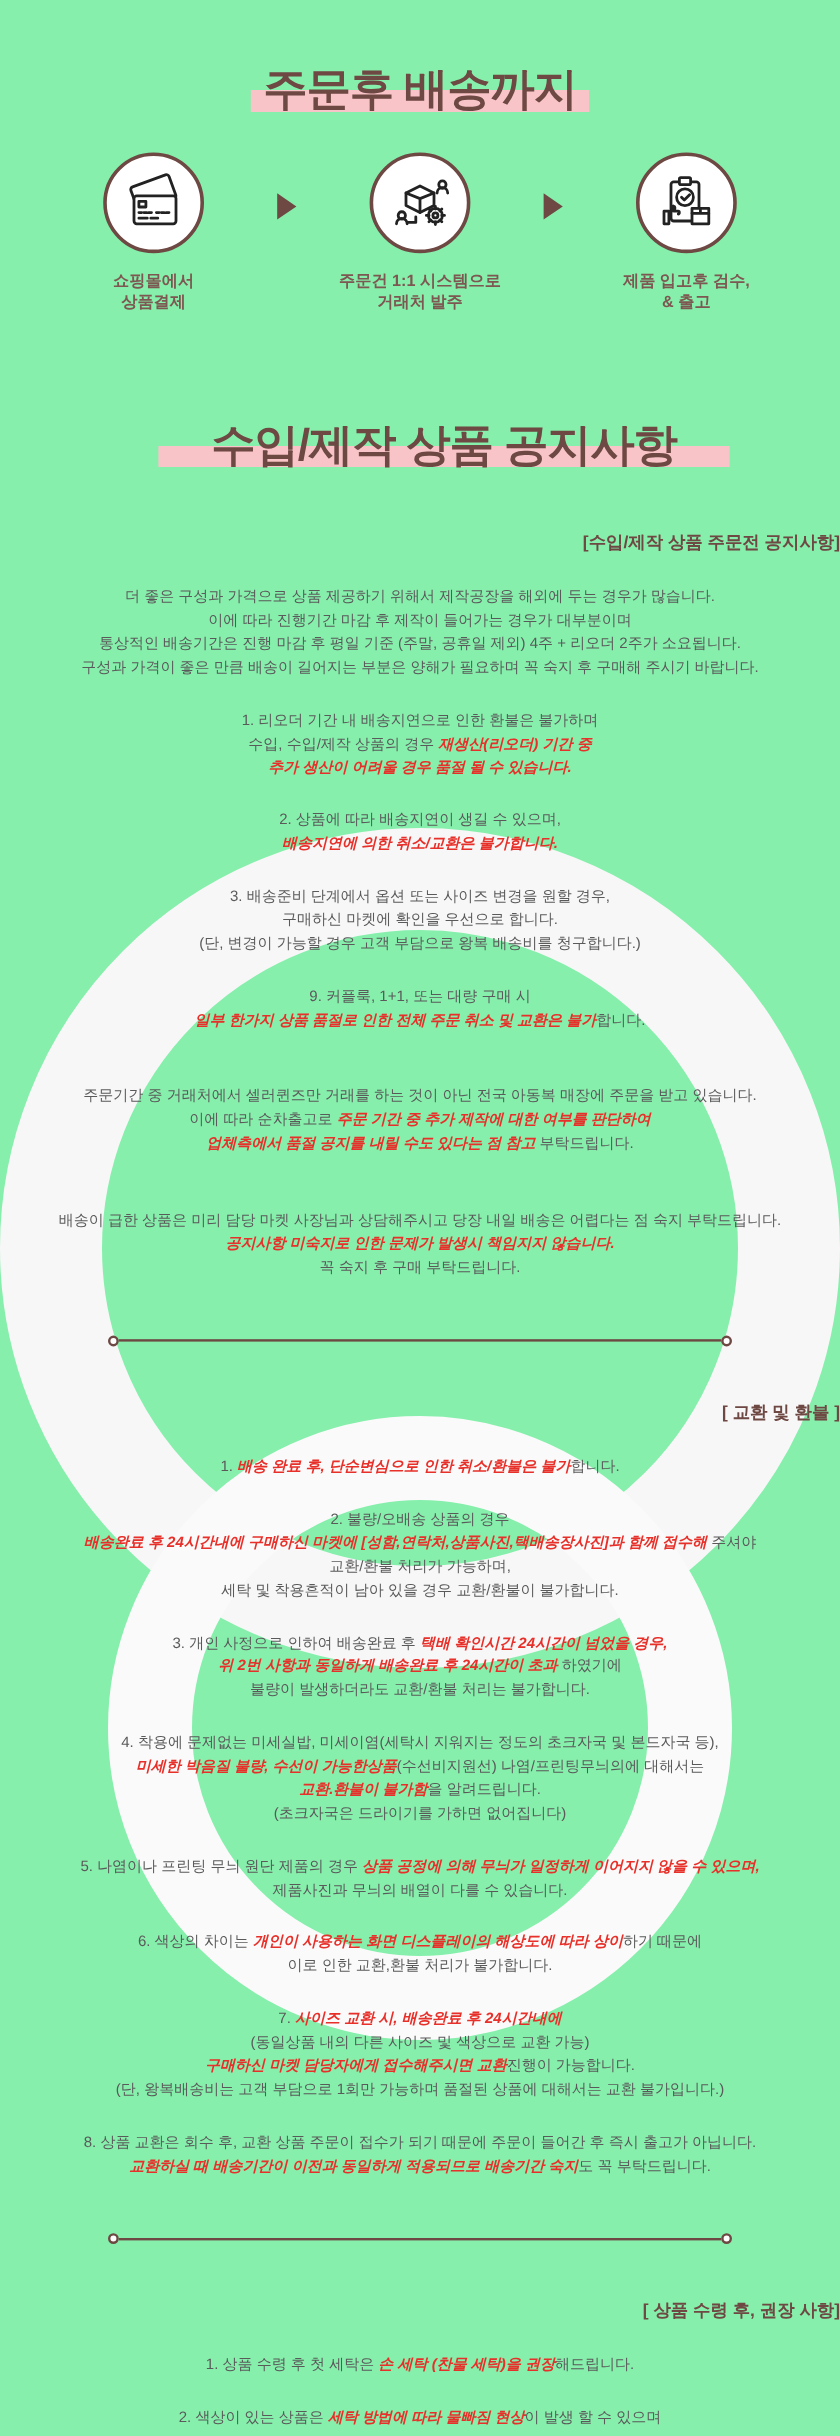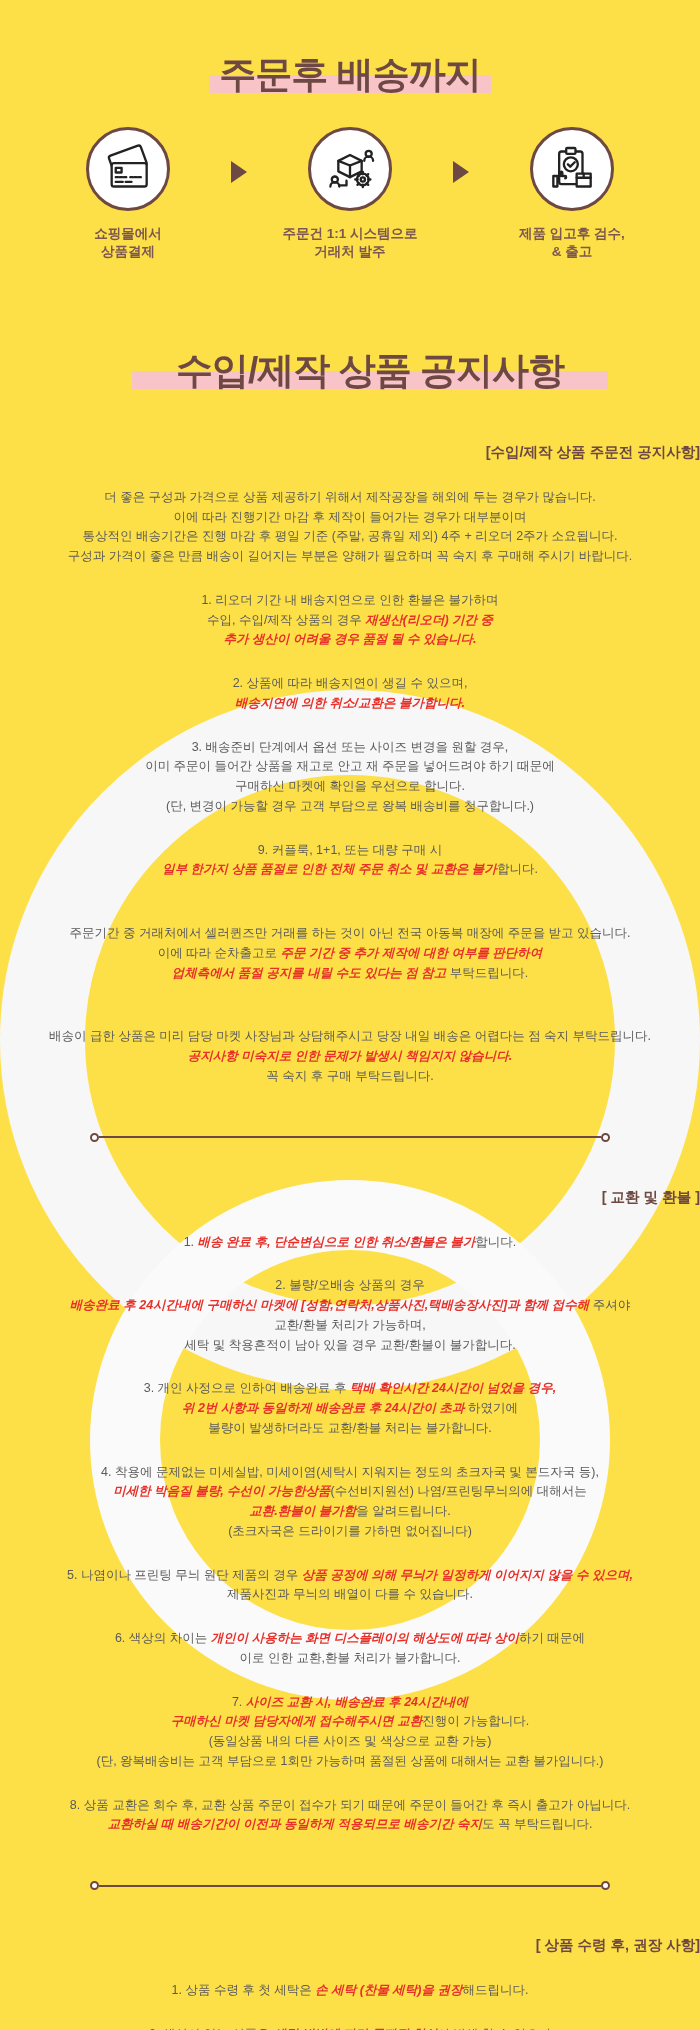--- a/index.html
+++ b/index.html
@@ -1,18 +1,18 @@
 <!DOCTYPE html>
 <html style="--brown: #6e4843; --pink: #f9c4c8; --red: #e8302a; --body: #5a5a5a; --label: #7d5751;"><head>
 <meta charset="utf-8">
 <style>
   :root { --brown:#6e4843; --pink:#f9c4c8; --red:#e8302a; --body:#5a5a5a; --label:#7d5751; }
   * { box-sizing:border-box; }
   body { margin:0; background:#ffffff; font-family:"Liberation Sans", sans-serif; }
-  .page { position:relative; width:700px; height:2030px; margin:0 auto; background:#fde047; overflow:hidden; }
+  .page { position:relative; width:700px; height:2030px; margin:0 auto; background:#86efac; overflow:hidden; }
   .content { position:relative; z-index:1; }
   .watermark { position:absolute; border-radius:50%; pointer-events:none; z-index:0; }
   .wm1 { width:700px; height:700px; border:85px solid #f7f7f7; top:690px; left:0; }
   .wm2 { width:520px; height:520px; border:70px solid #fafafa; top:1180px; left:90px; }
 
   .big-title { text-align:center; margin:54px 0 0; font-size:37px; font-weight:bold; color:var(--brown); letter-spacing:-1px; line-height:1.15; }
   .hl { background-image:linear-gradient(to bottom, transparent 52%, var(--pink) 52%, var(--pink) 96%, transparent 96%); padding:0 10px; }
   .hl.t2 { padding:0 44px; }
   .title2 { margin-top:88px;padding-left:40px; }
 
@@ -121,21 +121,20 @@
             <div class="line"><span>1. 리오더 기간 내 배송지연으로 인한 환불은 불가하며</span></div>
             <div class="line"><span>수입, 수입/제작 상품의 경우 </span><span class="red">재생산(리오더) 기간 중</span></div>
             <div class="line"><span class="red">추가 생산이 어려울 경우 품절 될 수 있습니다.</span></div>
           </div>
           <div class="block">
             <div class="line"><span>2. 상품에 따라 배송지연이 생길 수 있으며,</span></div>
             <div class="line"><span class="red">배송지연에 의한 취소/교환은 불가합니다.</span></div>
           </div>
           <div class="block">
             <div class="line"><span>3. 배송준비 단계에서 옵션 또는 사이즈 변경을 원할 경우,</span></div>
-            <div class="line"><span>이미 주문이 들어간 상품을 재고로 안고 재 주문을 넣어드려야 하기 때문에</span></div>
             <div class="line"><span>구매하신 마켓에 확인을 우선으로 합니다.</span></div>
             <div class="line"><span>(단, 변경이 가능할 경우 고객 부담으로 왕복 배송비를 청구합니다.)</span></div>
           </div>
           <div class="block">
             <div class="line"><span>9. 커플룩, 1+1, 또는 대량 구매 시</span></div>
             <div class="line"><span class="red">일부 한가지 상품 품절로 인한 전체 주문 취소 및 교환은 불가</span><span>합니다.</span></div>
           </div>
           <div class="block spaced">
             <div class="line"><span>주문기간 중 거래처에서 셀러퀸즈만 거래를 하는 것이 아닌 전국 아동복 매장에 주문을 받고 있습니다.</span></div>
             <div class="line"><span>이에 따라 순차출고로 </span><span class="red">주문 기간 중 추가 제작에 대한 여부를 판단하여</span></div>
@@ -177,22 +176,22 @@
           <div class="block">
             <div class="line"><span>5. 나염이나 프린팅 무늬 원단 제품의 경우 </span><span class="red">상품 공정에 의해 무늬가 일정하게 이어지지 않을 수 있으며,</span></div>
             <div class="line"><span>제품사진과 무늬의 배열이 다를 수 있습니다.</span></div>
           </div>
           <div class="block">
             <div class="line"><span>6. 색상의 차이는 </span><span class="red">개인이 사용하는 화면 디스플레이의 해상도에 따라 상이</span><span>하기 때문에</span></div>
             <div class="line"><span>이로 인한 교환,환불 처리가 불가합니다.</span></div>
           </div>
           <div class="block">
             <div class="line"><span>7. </span><span class="red">사이즈 교환 시, 배송완료 후 24시간내에</span></div>
+            <div class="line"><span>(동일상품 내의 다른 사이즈 및 색상으로 교환 가능)</span></div>
             <div class="line"><span class="red">구매하신 마켓 담당자에게 접수해주시면 교환</span><span>진행이 가능합니다.</span></div>
-            <div class="line"><span>(동일상품 내의 다른 사이즈 및 색상으로 교환 가능)</span></div>
             <div class="line"><span>(단, 왕복배송비는 고객 부담으로 1회만 가능하며 품절된 상품에 대해서는 교환 불가입니다.)</span></div>
           </div>
           <div class="block">
             <div class="line"><span>8. 상품 교환은 회수 후, 교환 상품 주문이 접수가 되기 때문에 주문이 들어간 후 즉시 출고가 아닙니다.</span></div>
             <div class="line"><span class="red">교환하실 때 배송기간이 이전과 동일하게 적용되므로 배송기간 숙지</span><span>도 꼭 부탁드립니다.</span></div>
           </div>
         </section>
         <div class="divider">
           <span class="dot"></span>
           <span class="bar"></span>

